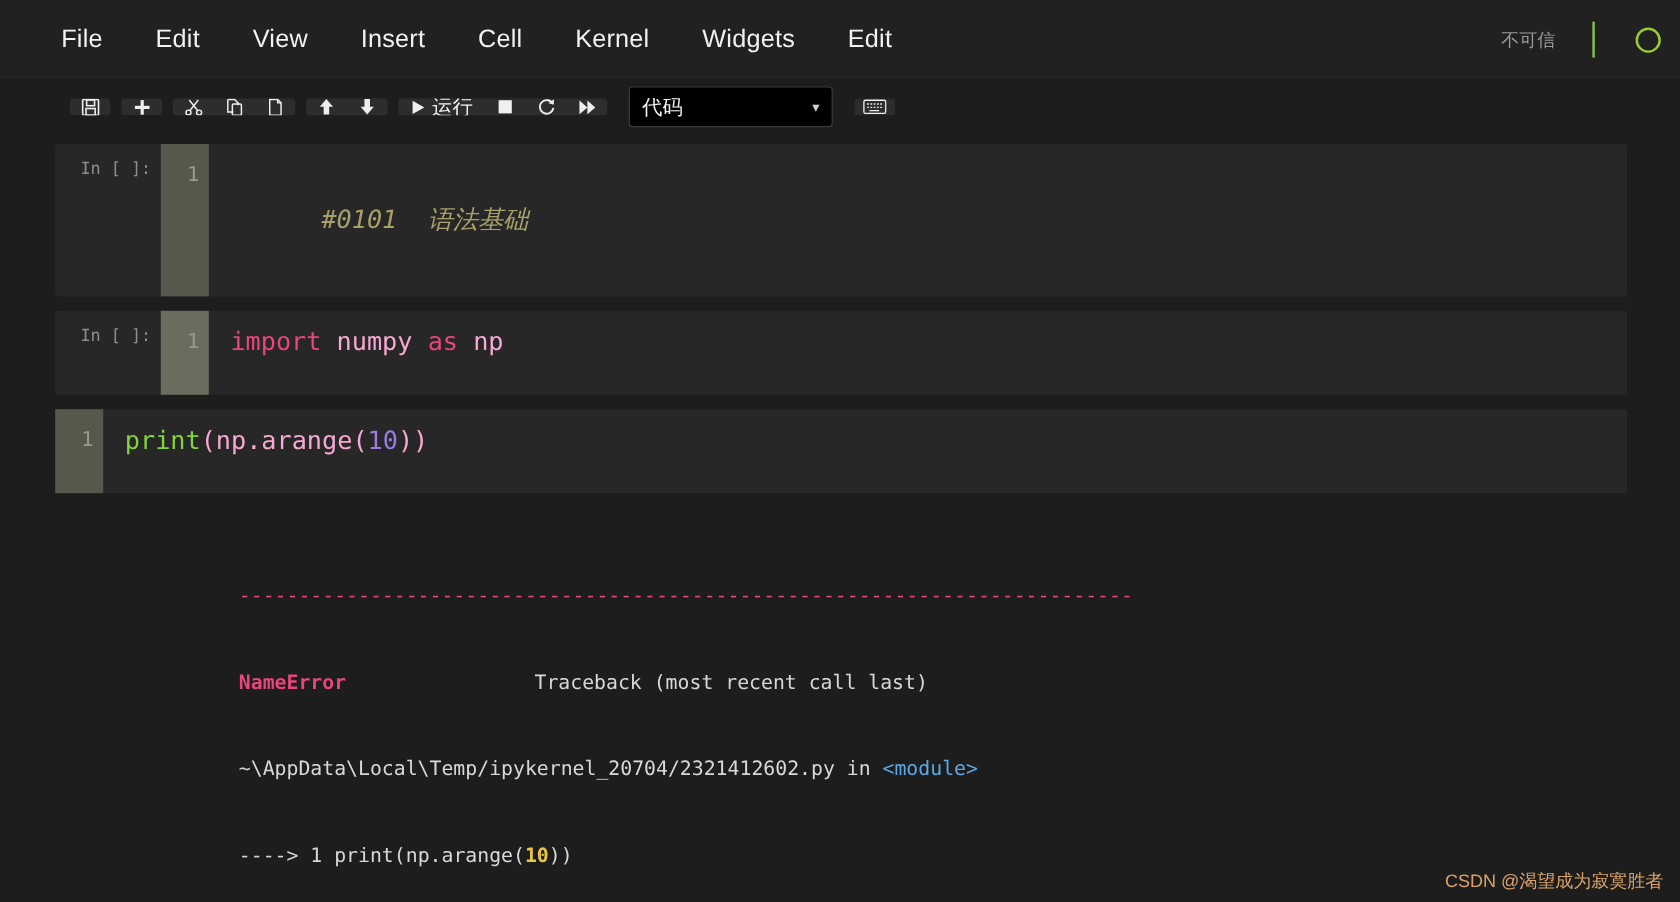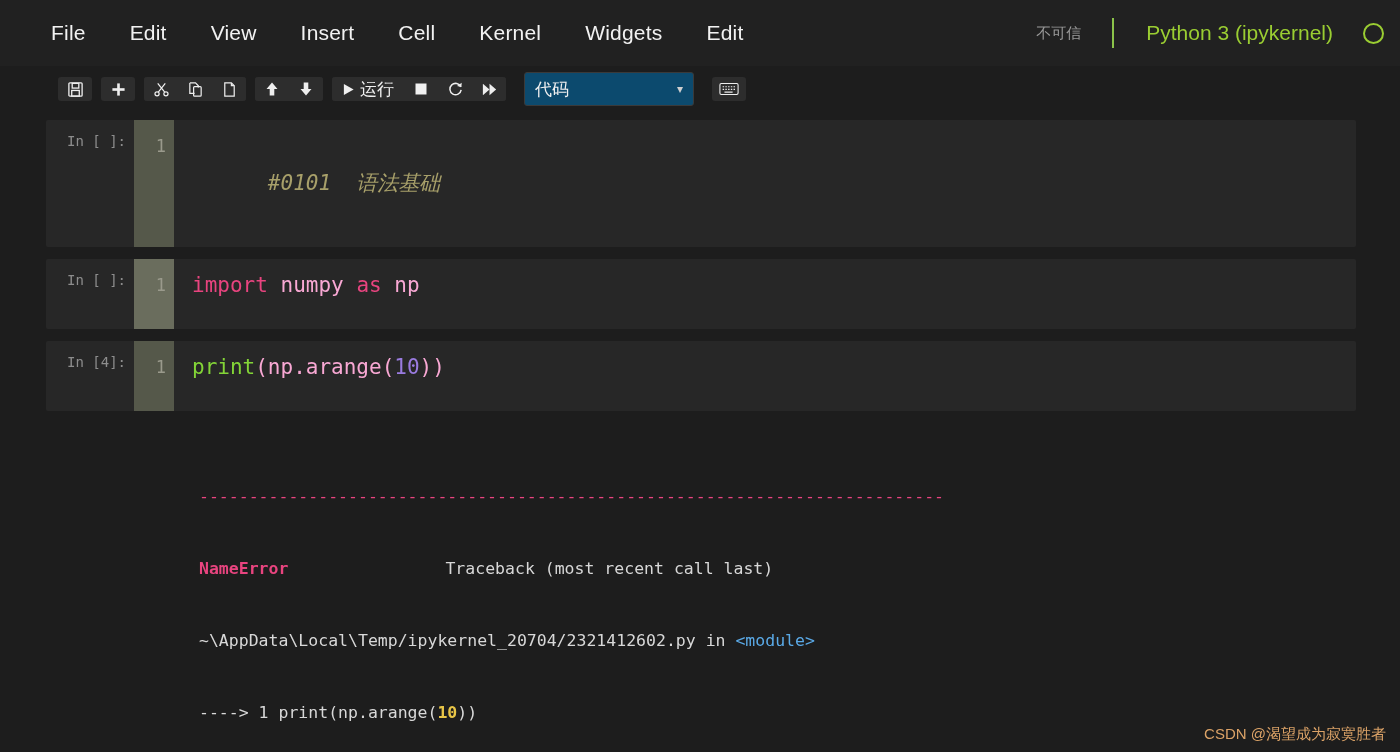--- a/index.html
+++ b/index.html
@@ -72,36 +72,36 @@
     padding-left: 58px;
     gap: 9px;
   }
   .btn-group {
     display: flex;
     background: #2d2d2d;
     border-radius: 3px;
     overflow: hidden;
   }
   .tb-btn {
-    width: 34px; height: 24px;
+    width: 34px; height: 14px;
     display: flex;
     align-items: center;
     justify-content: center;
     background: #2d2d2d;
     border: none;
     color: #e8e8e8;
     cursor: pointer;
     font-size: 15px;
   }
   .tb-btn.wide { width: auto; padding: 0 10px; gap: 5px; }
   .tb-btn svg { display: block; }
   .run-label { font-size: 17px; color: #f0f0f0; }
   #cell-type-select {
     width: 170px; height: 30px;
-    background: #0c4a6e;
+    background: #000000;
     border: 1px solid #3a3a3a;
     border-radius: 3px;
     color: #f0f0f0;
     font-size: 17px;
     display: flex;
     align-items: center;
     justify-content: space-between;
     padding: 16px 10px;
     margin-left: 9px;
     cursor: pointer;
@@ -207,21 +207,20 @@
     <div class="menu-item">Insert</div>
     <div class="menu-item">Cell</div>
     <div class="menu-item">Kernel</div>
     <div class="menu-item">Widgets</div>
     <div class="menu-item">Edit</div>
   </div>
 
   <div id="kernel-area">
     <span id="trust-badge">不可信</span>
     <span id="kernel-sep"></span>
-    <span id="kernel-name">Python 3 (ipykernel)</span>
     <span id="kernel-indicator"></span>
   </div>
 </div>
 
 <div id="toolbar">
 
   <div class="btn-group">
     <button class="tb-btn" title="save">
       <svg width="17" height="17" viewBox="0 0 18 18" fill="none" stroke="#eee" stroke-width="1.4">
         <rect x="2" y="2" width="14" height="14" rx="1"></rect>
@@ -329,21 +328,20 @@
     </div>
   </div>
 
   <div class="cell">
     <div class="prompt">In [ ]:</div>
     <div class="gutter selected">1</div>
     <div class="code"><span class="tok-keyword">import</span><span class="tok-plain"> numpy </span><span class="tok-keyword">as</span><span class="tok-plain"> np</span></div>
   </div>
 
   <div class="cell running-out">
-    <div class="prompt">In [4]:</div>
     <div class="gutter">1</div>
     <div class="code"><span class="tok-builtin">print</span><span class="tok-plain">(np.arange(</span><span class="tok-number">10</span><span class="tok-plain">))</span></div>
   </div>
 
   <div class="output">
     <div class="ln err-rule">---------------------------------------------------------------------------</div>
     <div class="ln"><span class="err-name">NameError</span><span class="tb-right" style="padding-left:157px">Traceback (most recent call last)</span></div>
     <div class="ln"><span>~\AppData\Local\Temp/ipykernel_20704/2321412602.py in </span><span class="err-module">&lt;module&gt;</span></div>
     <div class="ln"><span>----&gt; 1 </span><span>print(np.arange(</span><span class="err-num">10</span><span>))</span></div>
     

